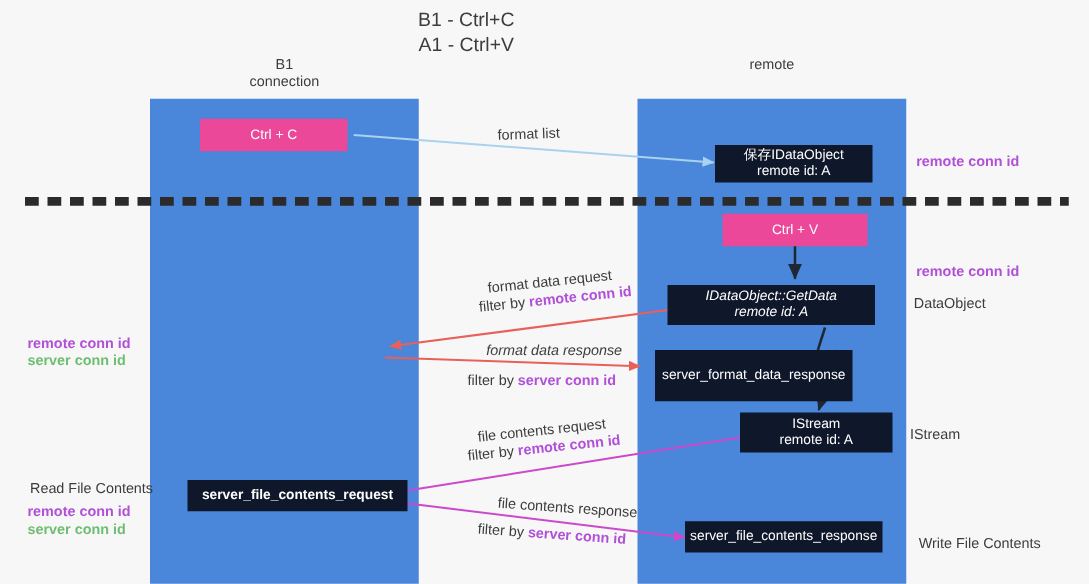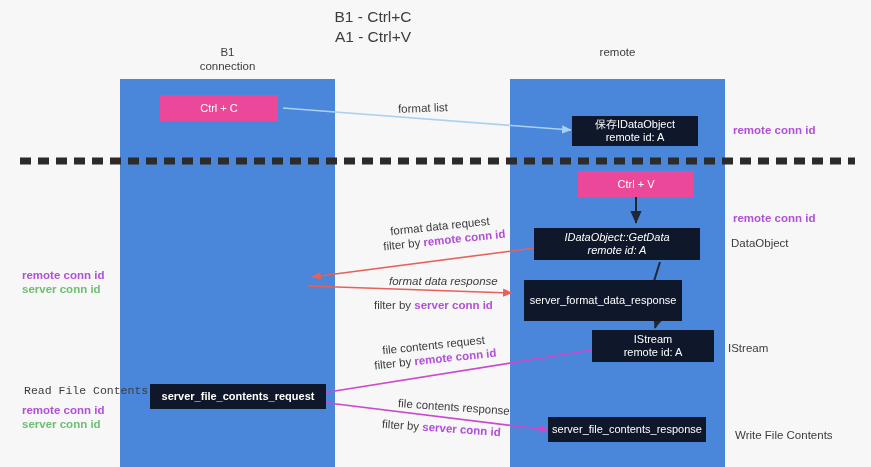--- a/index.html
+++ b/index.html
@@ -176,17 +176,17 @@
 
   <div class="lbl" style="left:731px;top:236px;">DataObject</div>
 
   <div class="lbl" style="left:728px;top:341px;">IStream</div>
 
   <div class="lbl" style="left:735px;top:428px;">Write File Contents</div>
 
   <div class="lbl lbl-b purple" style="left:22px;top:268px;">remote conn id</div>
   <div class="lbl lbl-b greenfg" style="left:22px;top:282px;">server conn id</div>
 
-  <div class="lbl" style="left:24px;top:384px;font-family:Liberation Mono, monospace;">Read File Contents</div>
+  <div class="lbl" style="left:24px;top:384px;">Read File Contents</div>
   <div class="lbl lbl-b purple" style="left:22px;top:403px;">remote conn id</div>
   <div class="lbl lbl-b greenfg" style="left:22px;top:417px;">server conn id</div>
 
 </div>
 
 </body></html>

